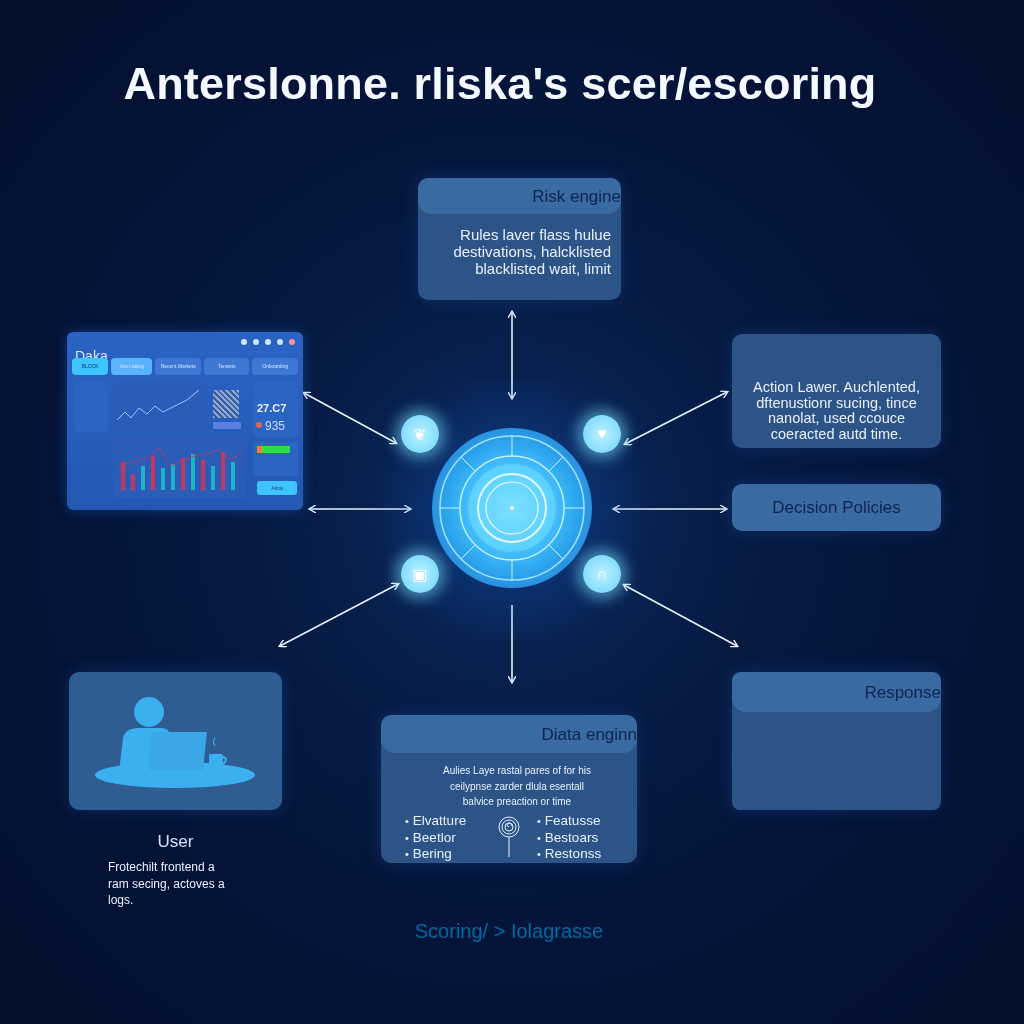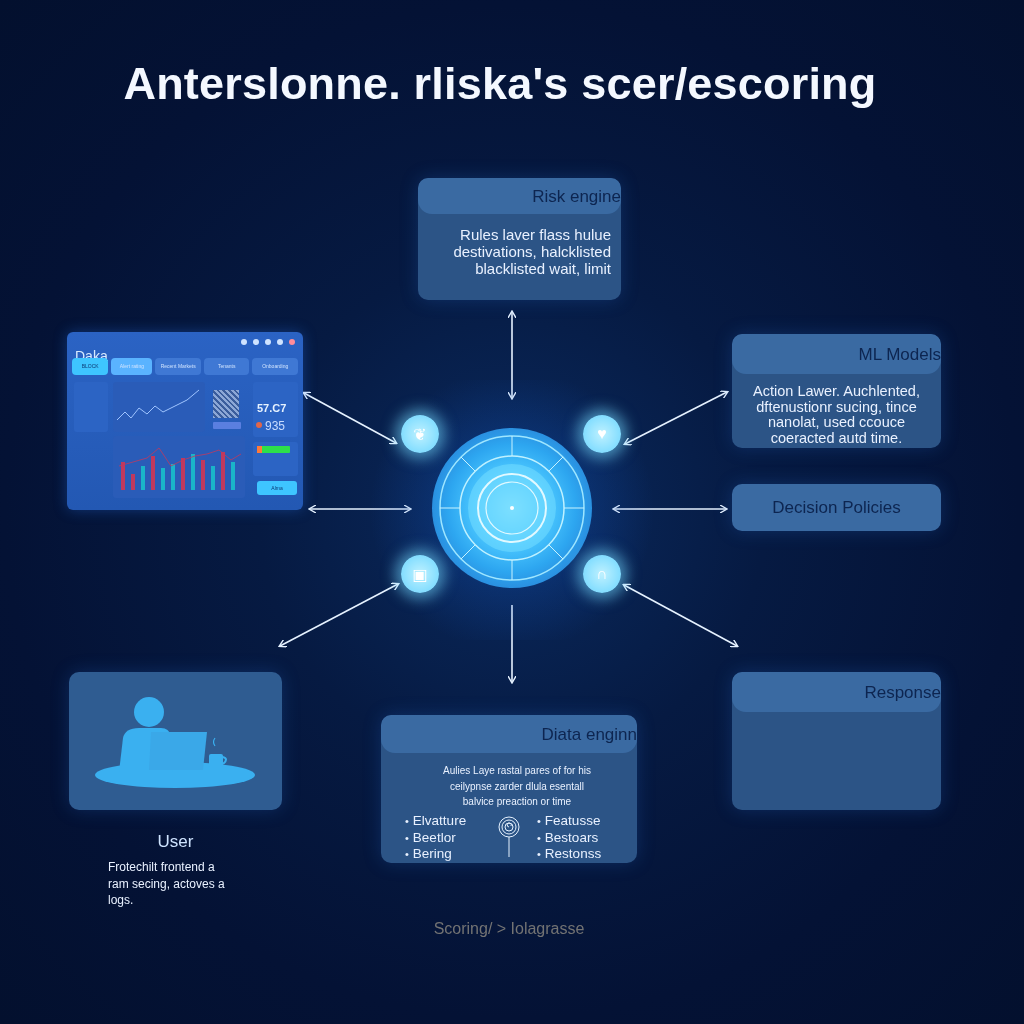--- a/index.html
+++ b/index.html
@@ -40,51 +40,51 @@
   .card-body div { white-space: nowrap; }
 
   
   #risk { left: 418px; top: 178px; width: 203px; height: 122px; }
   #risk .card-head { height: 36px; line-height: 38px; }
   #risk .card-body { padding-top: 12px; text-align: right; }
 
   
   #ml { left: 732px; top: 334px; width: 209px; height: 114px; }
   #ml .card-head { height: 40px; line-height: 42px; }
-  #ml .card-body { padding-top: 10px; font-size: 14.5px; line-height: 15.5px; }
+  #ml .card-body { padding-top: 10px; font-size: 14.5px; line-height: 15.5px; margin-top: 36px; }
 
   
   #policies {
     left: 732px; top: 484px; width: 209px; height: 47px;
     background: #3a6aa2;
   }
   #policies .label { color: #0d2550; font-size: 17px; text-align: center; line-height: 47px; }
 
   
-  #response { left: 732px; top: 672px; width: 209px; height: 138px; }
+  #response { left: 732px; top: 672px; width: 209px; height: 138px; border-radius: 8px; }
   #response .card-head { height: 40px; line-height: 42px; }
   #response .card-body { padding-top: 13px; font-size: 14.5px; line-height: 15.5px; }
 
   
   #data { left: 381px; top: 715px; width: 256px; height: 148px; }
   #data .card-head { height: 38px; line-height: 40px; }
   #data .card-body { padding-top: 10px; font-size: 10px; line-height: 15.5px; text-align: center; padding-left: 26px; }
   .bullets { position: absolute; left: 0; right: 0; top: 98px; height: 50px; }
   .bullet-col { position: absolute; top: 0; font-size: 13.5px; line-height: 15.5px; color: #e9f1ff; }
   .bullet-col.left { left: 24px; }
   .bullet-col.right { left: 156px; }
   .bullet-col div::before { content: "•"; margin-right: 4px; font-size: 11px; }
   .spiral { position: absolute; left: 116px; top: 0; width: 24px; height: 46px; }
 
   
   #user-box { left: 69px; top: 672px; width: 213px; height: 138px; background: #2f5c91; }
   .user-label { position: absolute; left: 69px; width: 213px; top: 832px; text-align: center; font-size: 17px; color: #cfe4ff; }
   .user-desc { position: absolute; left: 108px; top: 859px; font-size: 12px; line-height: 16.5px; color: #e9f1ff; }
 
-  .breadcrumb { position: absolute; left: 0; right: 0; top: 920px; text-align: center; font-size: 16px; color: #737373; padding-right: 6px; }
+  .breadcrumb { position: absolute; left: 0; right: 0; top: 920px; text-align: center; font-size: 20px; color: #0369a1; padding-right: 6px; }
 
   
   #dash {
     position: absolute; left: 67px; top: 332px; width: 236px; height: 178px;
     background: linear-gradient(180deg, #2b63c4 0%, #2358b3 100%);
     border-radius: 6px;
     box-shadow: 0 0 14px rgba(40,120,240,0.35);
     overflow: hidden;
   }
   .dash-title { position: absolute; left: 8px; top: 16px; font-size: 14px; color: #d8ebff; }
@@ -192,39 +192,38 @@
         <rect x="78" y="18" width="4" height="36" fill="#1ab4c9"></rect>
         <rect x="88" y="24" width="4" height="30" fill="#c0395e"></rect>
         <rect x="98" y="30" width="4" height="24" fill="#1ab4c9"></rect>
         <rect x="108" y="16" width="4" height="38" fill="#c0395e"></rect>
         <rect x="118" y="26" width="4" height="28" fill="#1ab4c9"></rect>
       </g>
       <polyline points="6,30 20,26 34,22 46,12 58,30 70,24 82,20 94,18 106,14 118,24 128,18" fill="none" stroke="#c0395e" stroke-width="0.8"></polyline>
     </svg>
   </div>
   <div class="dash-right1"></div>
-  <div class="dash-num1">57.C7</div>
+  <div class="dash-num1">27.C7</div>
   <div class="dash-num2-icon"></div>
   <div class="dash-num2">935</div>
   <div class="dash-right2"></div>
   <div class="dash-green"></div>
   <div class="dash-btn">Alma</div>
 </div>
 
 <div id="risk" class="card">
   <div class="card-head">Risk engine</div>
   <div class="card-body">
     <div>Rules laver flass hulue</div>
     <div>destivations, halcklisted</div>
     <div>blacklisted wait, limit</div>
   </div>
 </div>
 
 <div id="ml" class="card">
-  <div class="card-head">ML Models</div>
   <div class="card-body">
     <div>Action Lawer. Auchlented,</div>
     <div>dftenustionr sucing, tince</div>
     <div>nanolat, used ccouce</div>
     <div>coeracted autd time.</div>
   </div>
 </div>
 
 <div id="policies" class="card">
   <div class="label">Decision Policies</div>

